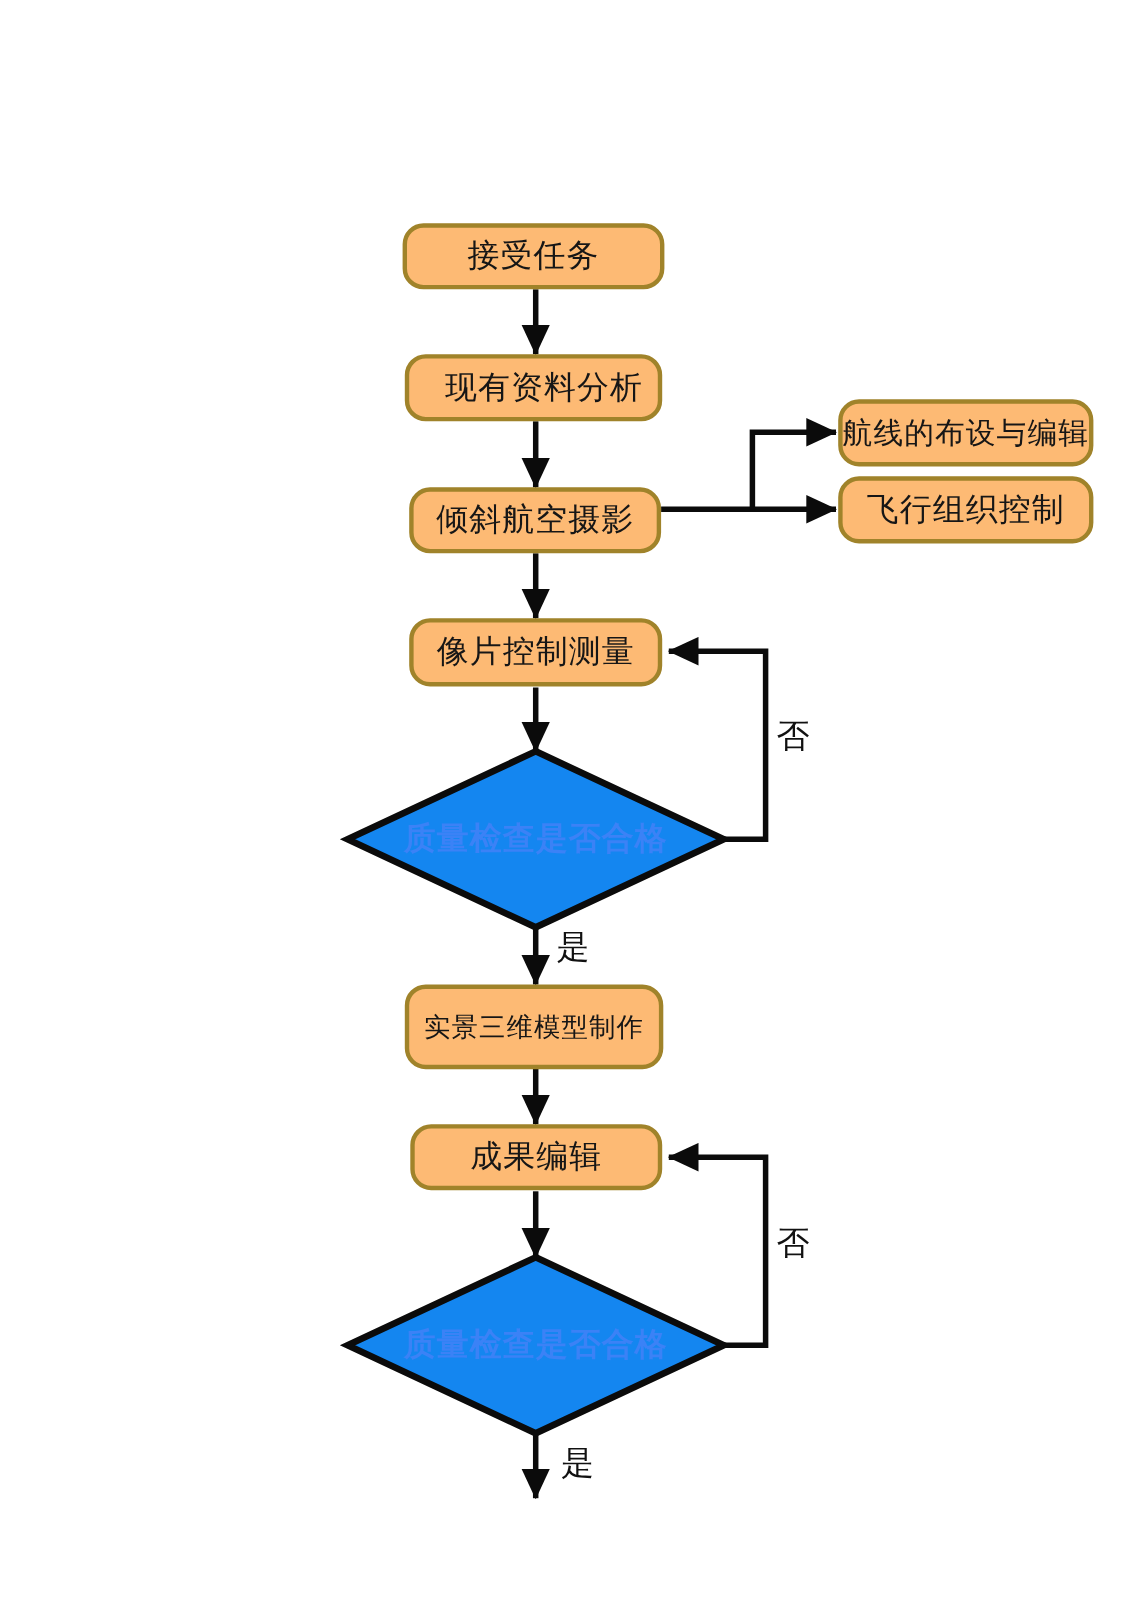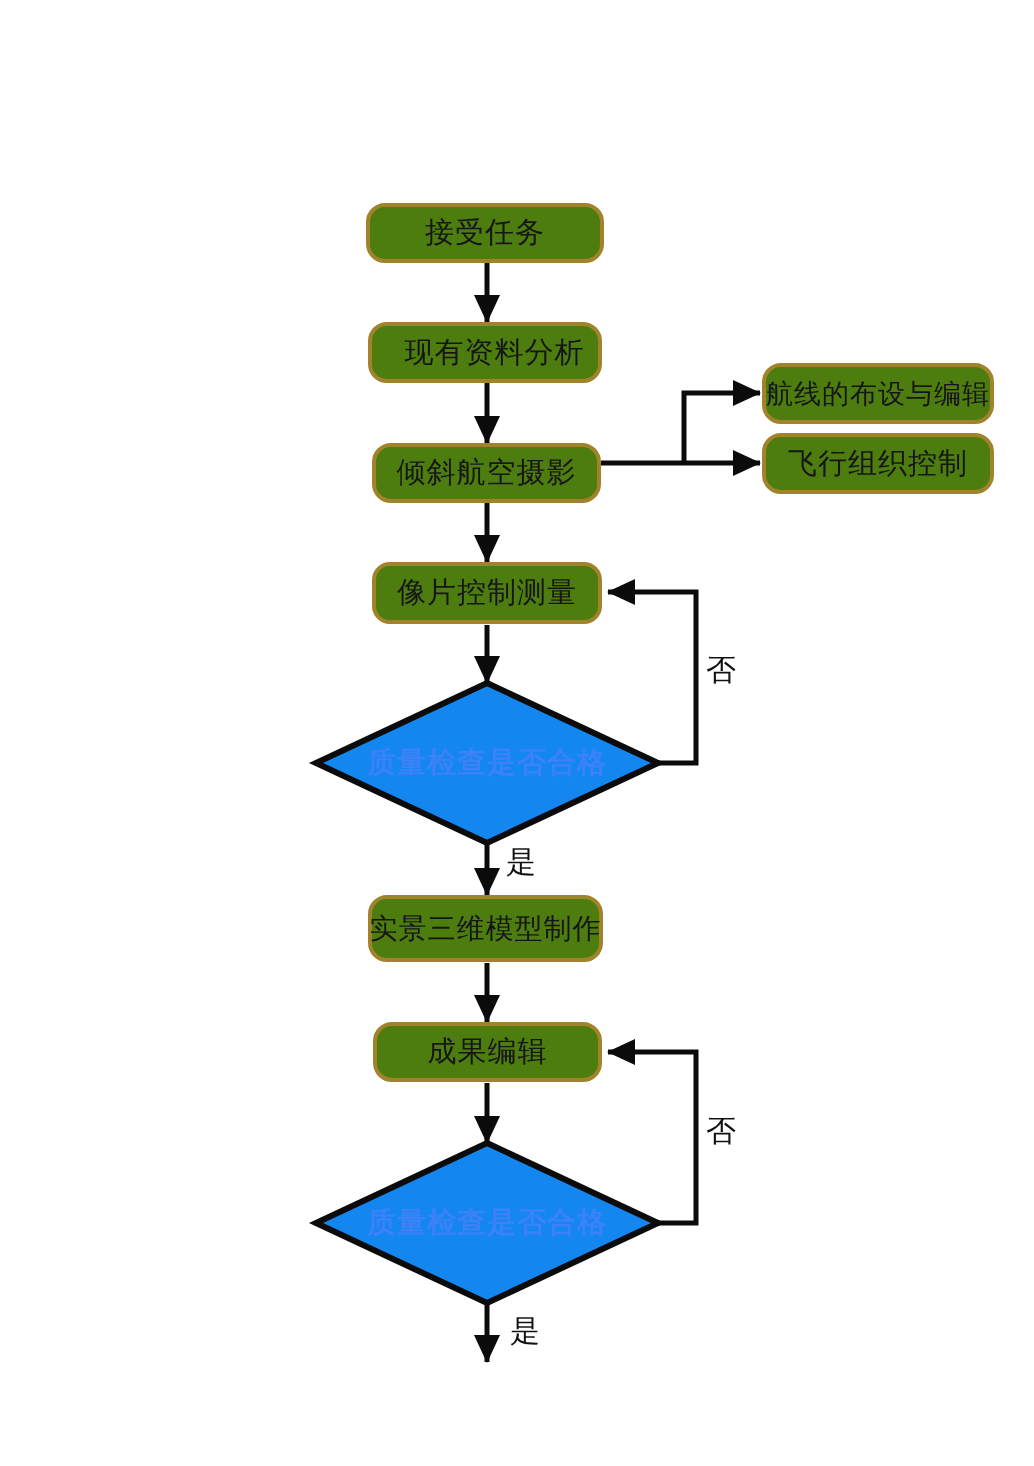--- a/index.html
+++ b/index.html
@@ -21,21 +21,21 @@
     top: 0;
     width: 1034px;
     height: 1466px;
   }
   .node {
     position: absolute;
     box-sizing: border-box;
     display: flex;
     align-items: center;
     justify-content: center;
-    background: #4d7c0f;
+    background: #fdba74;
     border: 4px solid #A0832A;
     border-radius: 19px;
     font-size: 29px;
     color: #161616;
     letter-spacing: 1px;
     white-space: nowrap;
   }
   .diamond-label {
     position: absolute;
     display: flex;
@@ -100,25 +100,25 @@
   </div>
 
   <div class="node" style="left:762px; top:433px; width:232px; height:61px;">
     <span>飞行组织控制</span>
   </div>
 
   <div class="node" style="left:762px; top:363px; width:232px; height:61px; font-size:27px;">
     <span>航线的布设与编辑</span>
   </div>
 
-  <div class="node" style="left:372px; top:562px; width:230px; height:62px;border-radius:18px;">
+  <div class="node" style="left:372px; top:562px; width:230px; height:62px;">
     <span>像片控制测量</span>
   </div>
 
-  <div class="node" style="left:368px; top:895px; width:235px; height:67px; font-size:28px;">
+  <div class="node" style="left:368px; top:895px; width:235px; height:77px; font-size:24px;">
     <span>实景三维模型制作</span>
   </div>
 
   <div class="node" style="left:373px; top:1022px; width:229px; height:60px;border-radius:19px;">
     <span>成果编辑</span>
   </div>
 
 
   <div class="diamond-label" style="left:337px; top:738px; width:300px; height:50px;">质量检查是否合格</div>
 

